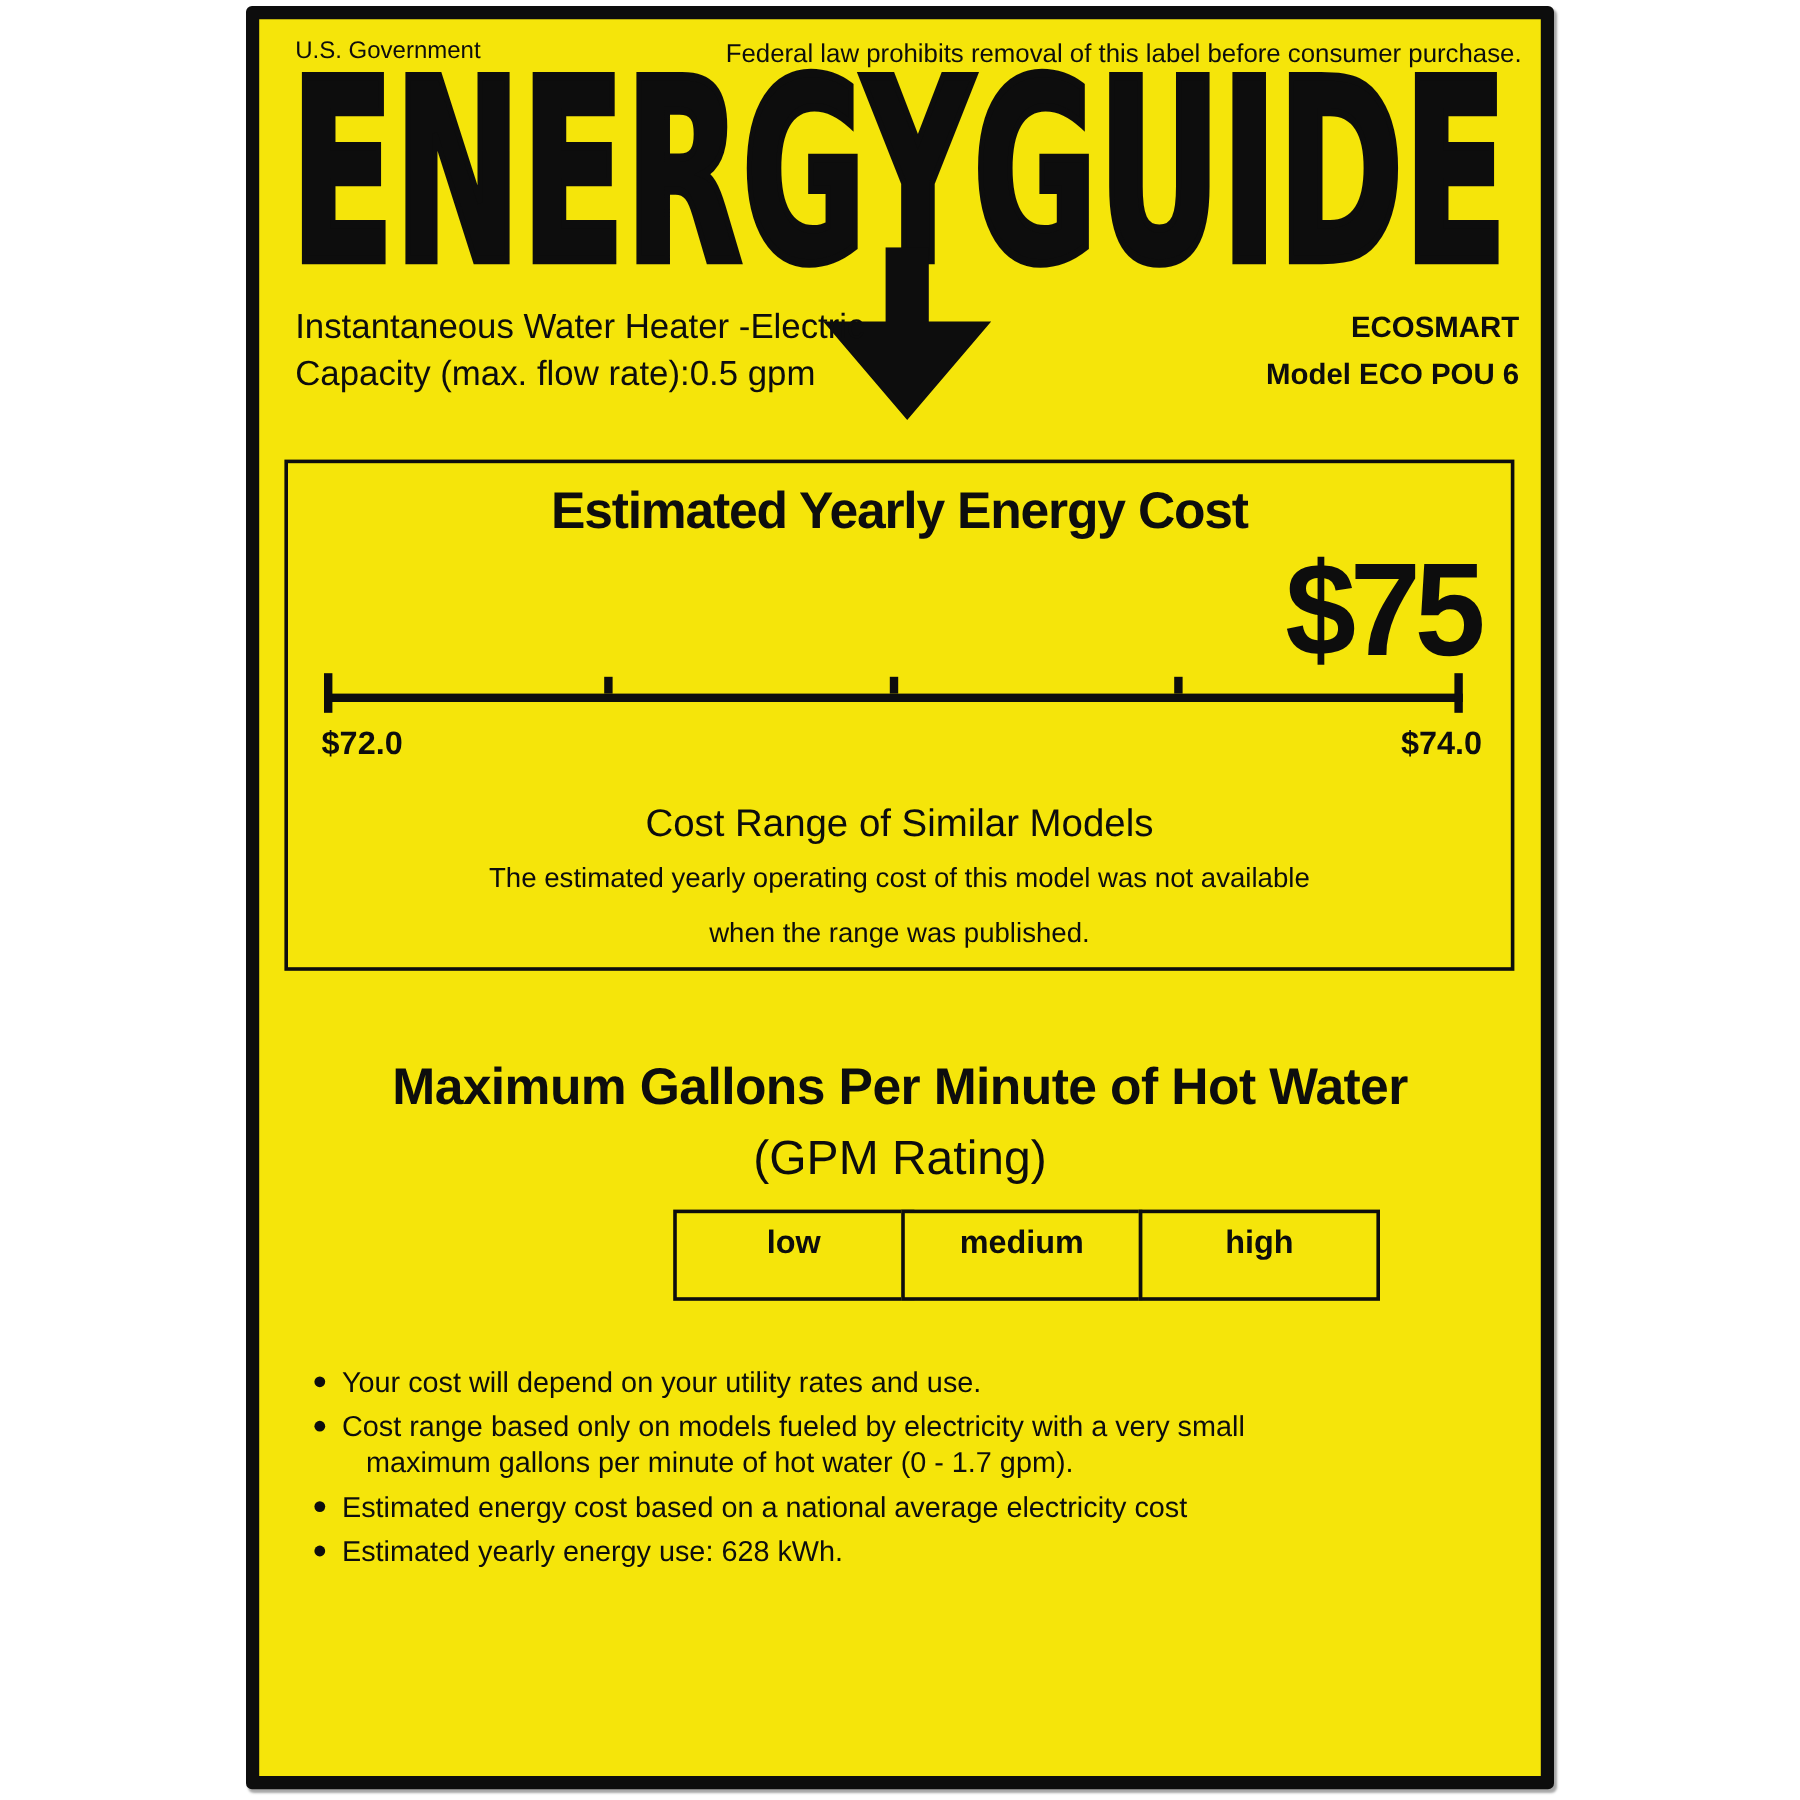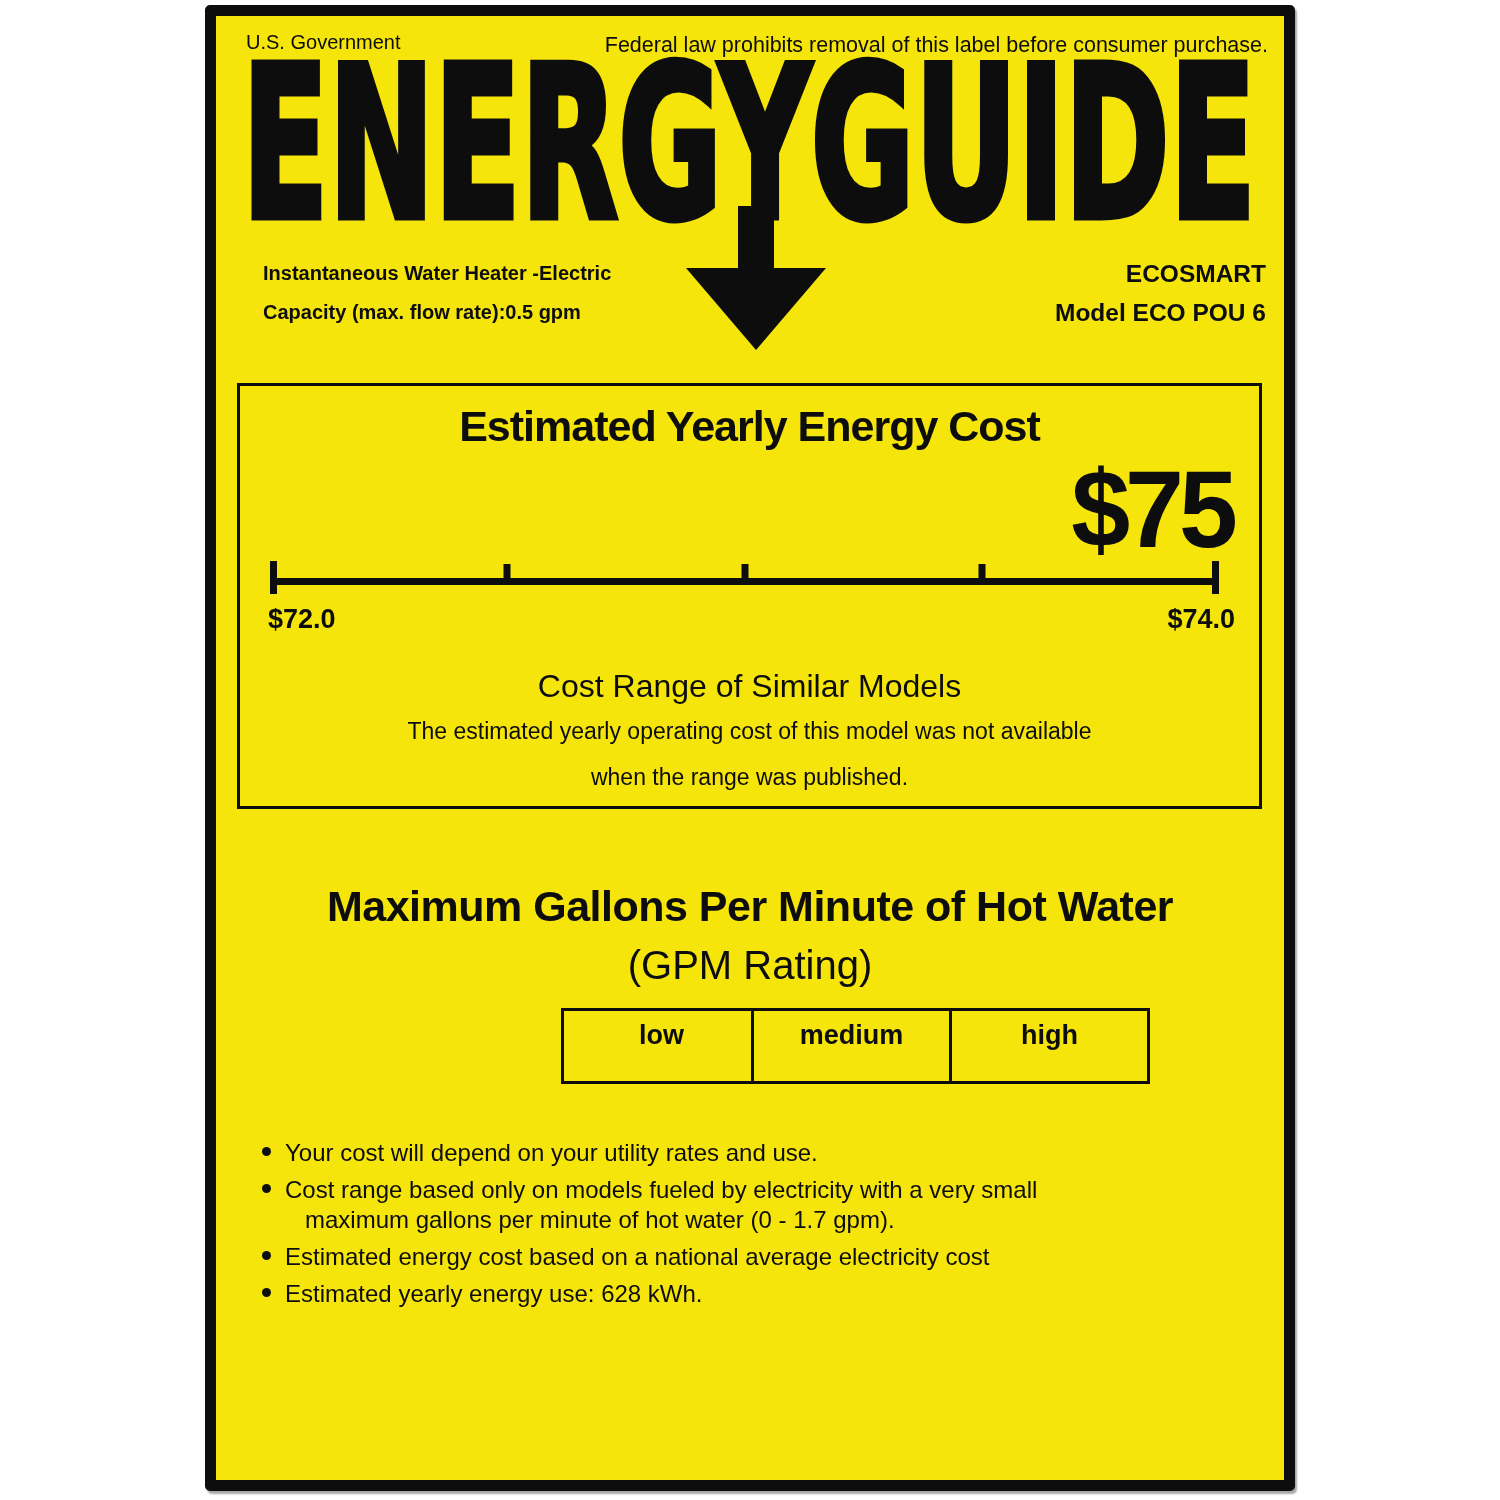--- a/index.html
+++ b/index.html
@@ -22,22 +22,22 @@
   .wordmark-wrap { position:absolute; left:24px; top:44px; width:1020px; height:175px; }
   svg.wordmark { overflow:visible; display:block; }
   svg.wordmark text {
     font-family:"DejaVu Sans", sans-serif; font-weight:bold;
     fill:#0d0d0d; stroke:#0d0d0d; stroke-width:7px;
   }
   .arrow { position:absolute; left:470px; top:190px; width:140px; height:144px; }
   .arrow svg { display:block; }
 
   .prod-left {
-    position:absolute; left:47px; top:238px;
-    font-size:20px; font-weight:bold; line-height:39px;
+    position:absolute; left:30px; top:238px;
+    font-size:29px; font-weight:normal; line-height:39px;
   }
   .prod-right {
     position:absolute; right:18px; top:238px; text-align:right;
     font-size:24.5px; font-weight:bold; line-height:39px;margin-left:25px;
   }
 
   .cost-box {
     position:absolute; left:21px; top:367px; width:1025px; height:426px;
     box-sizing:border-box; border:3px solid #0d0d0d;
   }

